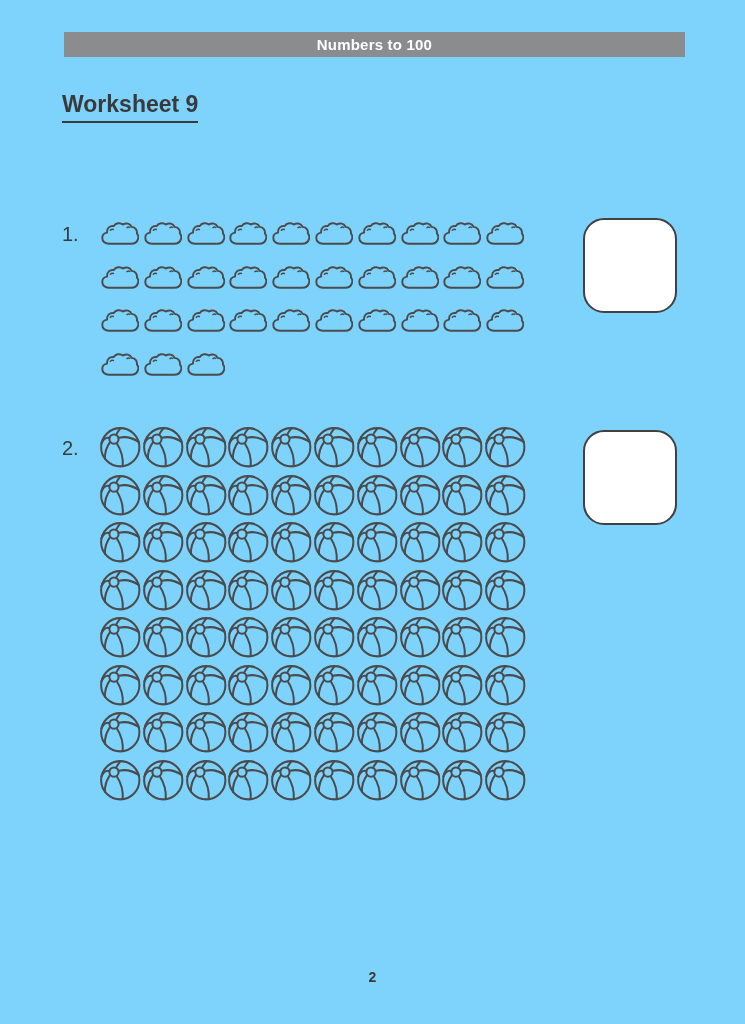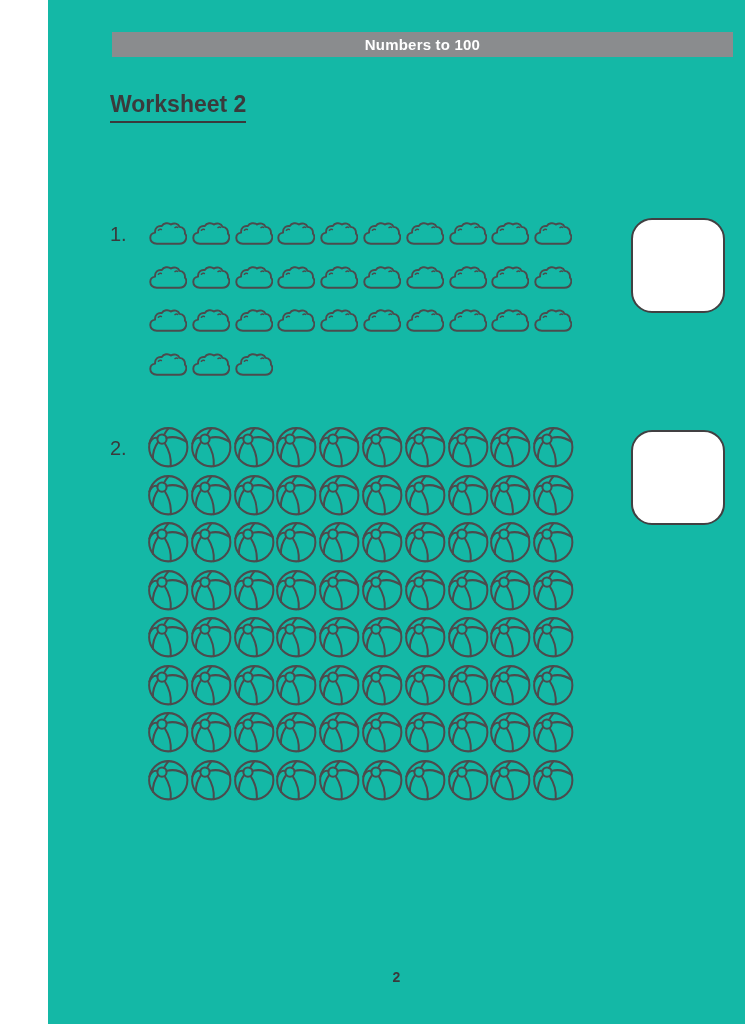--- a/index.html
+++ b/index.html
@@ -1,18 +1,18 @@
 <!DOCTYPE html>
 <html><head>
 <meta charset="utf-8">
 <style>
   * { margin: 0; padding: 0; box-sizing: border-box; }
   html, body { width: 745px; height: 1024px; background: #ffffff; }
   body { font-family: "Liberation Sans", sans-serif; color: #3b3b3d; position: relative; overflow: hidden; }
-  .page { position: absolute; inset: 0; background: #14b8a6; margin-left: 48px; }
+  .page { position: absolute; inset: 0; background: #7dd3fc; }
 
   .header-bar {
     position: absolute; left: 64px; top: 32px; width: 621px; height: 25px;
     background: #8a8c8e; display: flex; align-items: center; justify-content: center;
   }
   .header-bar .title {
     color: #ffffff; font-size: 15px; font-weight: bold; letter-spacing: 0.2px;
   }
 
   .worksheet-title {
@@ -95,21 +95,21 @@
     </symbol>
   </defs>
 </svg>
 
 <div class="page">
 
   <div class="header-bar">
     <span class="title">Numbers to 100</span>
   </div>
 
-  <div class="worksheet-title">Worksheet 2</div>
+  <div class="worksheet-title">Worksheet 9</div>
 
 
   <div class="ex-number ex1-number">1.</div>
   <div class="icon-grid cloud-grid">
       <span class="icon-cell">
         <svg class="glyph cloud">
           <use href="#sym-cloud"></use>
         </svg>
       </span>
       <span class="icon-cell">

